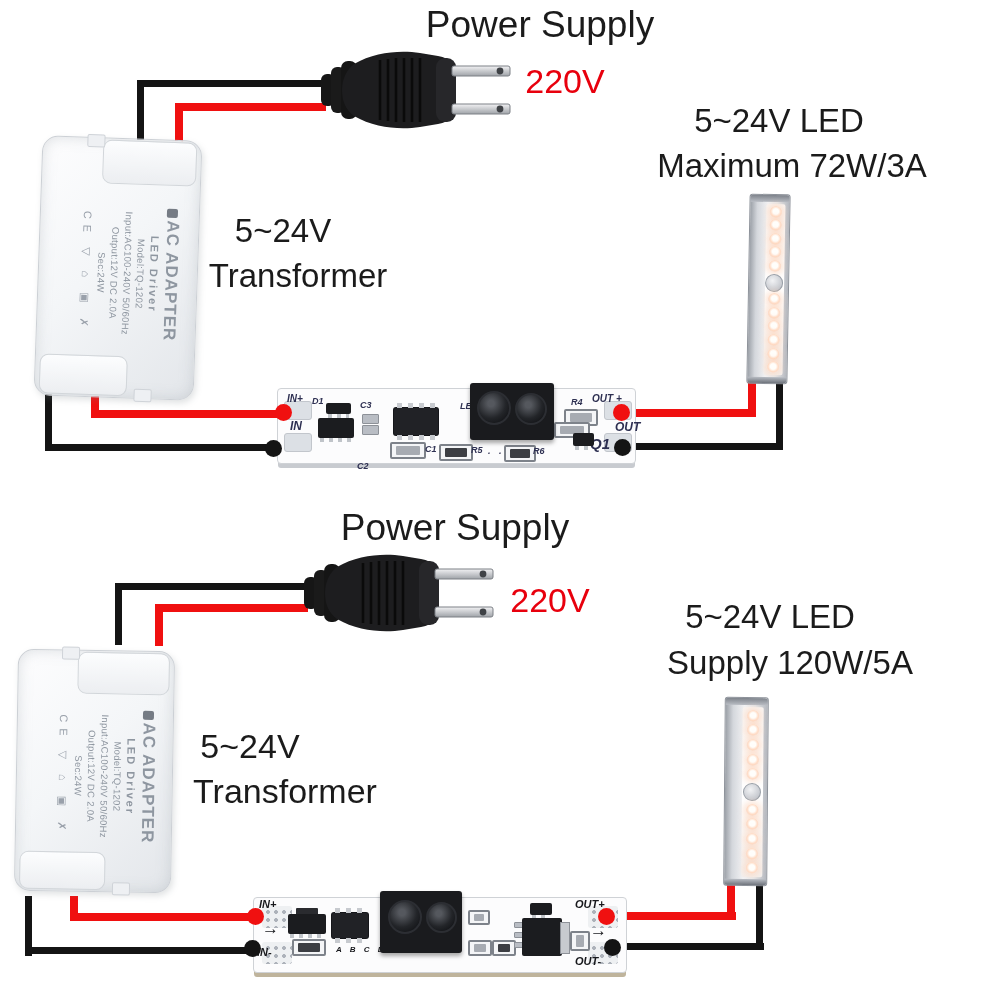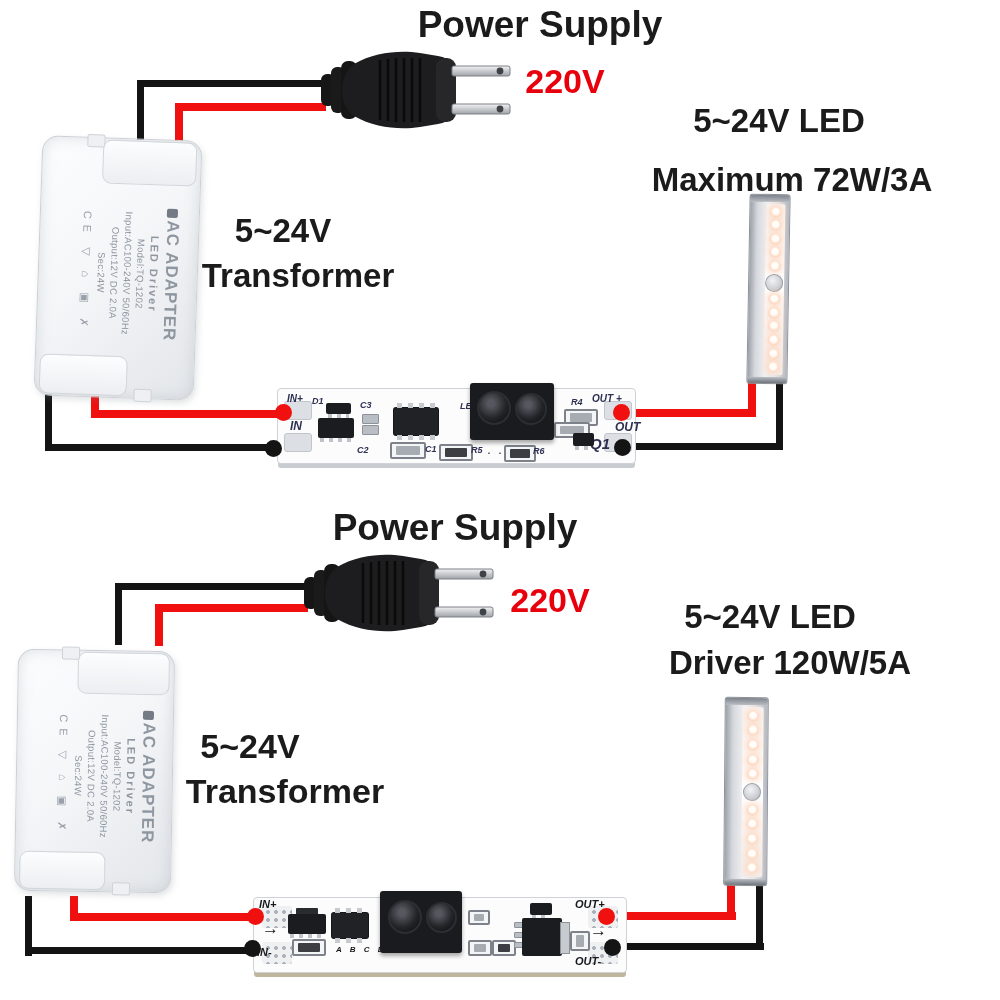--- a/index.html
+++ b/index.html
@@ -1,19 +1,19 @@
 <!DOCTYPE html>
 <html><head>
 <meta charset="utf-8">
 <style>
   html,body{margin:0;padding:0;background:#fff;}
   .canvas{position:relative;width:1000px;height:1000px;background:#ffffff;overflow:hidden;
           font-family:"Liberation Sans",sans-serif;}
   
-  .t{position:absolute;font-weight:700;color:#1b1b1b;text-align:center;line-height:1.04;white-space:nowrap;}
+  .t{position:absolute;font-weight:400;color:#1b1b1b;text-align:center;line-height:1.04;white-space:nowrap;}
   .t.red{color:#e8000d;}
   
   .wire{position:absolute;z-index:1;}
   .wire.r{background:#f01010;}
   .wire.k{background:#141414;}
   .dot{position:absolute;border-radius:50%;z-index:5;}
   .dot.r{background:#f01010;}
   .dot.k{background:#141414;}
   
   .plug{position:absolute;z-index:3;}
@@ -78,21 +78,21 @@
       background:radial-gradient(circle at 40% 35%,#f2f3f5,#c6c9cf 70%,#aeb2b9);}
 </style>
 </head>
 <body>
 
 <div class="canvas">
 
   <div class="t" style="left:370px;top:6px;width:340px;font-size:37px;">Power Supply</div>
   <div class="t red" style="left:505px;top:64px;width:120px;font-size:34px;">220V</div>
   <div class="t" style="left:629px;top:104px;width:300px;font-size:33px;">5~24V LED</div>
-  <div class="t" style="left:622px;top:149px;width:340px;font-size:33px;margin-top:14px;">Maximum 72W/3A</div>
+  <div class="t" style="left:622px;top:149px;width:340px;font-size:33px;">Maximum 72W/3A</div>
   <div class="t" style="left:183px;top:214px;width:200px;font-size:33px;">5~24V</div>
   <div class="t" style="left:178px;top:259px;width:240px;font-size:33px;">Transformer</div>
 
   <div class="wire k" style="left:137px;top:80px;width:191px;height:7px;"></div>
   <div class="wire k" style="left:137px;top:80px;width:7px;height:62px;"></div>
   <div class="wire r" style="left:175px;top:103px;width:151px;height:8px;"></div>
   <div class="wire r" style="left:175px;top:103px;width:8px;height:48px;"></div>
 
   <div class="wire k" style="left:45px;top:393px;width:7px;height:58px;"></div>
   <div class="wire k" style="left:45px;top:444px;width:238px;height:7px;"></div>
@@ -150,21 +150,21 @@
     <div class="pad" style="left:326px;top:12px;width:26px;height:17px;"></div>
     <div class="pad" style="left:326px;top:44px;width:26px;height:17px;"></div>
     <div class="lbl" style="left:9px;top:4px;">IN+</div>
     <div class="lbl big" style="left:12px;top:30px;">IN</div>
     <div class="lbl" style="left:34px;top:7px;font-size:9px;">D1</div>
     <div class="chip legs" style="left:48px;top:14px;width:25px;height:11px;"></div>
     <div class="chip legs" style="left:40px;top:29px;width:36px;height:20px;"></div>
     <div class="lbl" style="left:82px;top:11px;font-size:9px;">C3</div>
     <div class="smtcap" style="left:84px;top:25px;width:15px;height:8px;"></div>
     <div class="smtcap" style="left:84px;top:36px;width:15px;height:8px;"></div>
-    <div class="lbl" style="left:79px;top:56px;font-size:9px;">C2</div>
+    <div class="lbl" style="left:79px;top:72px;font-size:9px;">C2</div>
     <div class="soic" style="left:116px;top:19px;width:44px;height:27px;"></div>
     <div class="bracket" style="left:112px;top:53px;width:32px;height:13px;">
         <div class="rchip"></div>
       </div>
     <div class="lbl" style="left:147px;top:55px;font-size:9px;">C1</div>
     <div class="bracket" style="left:161px;top:55px;width:30px;height:13px;">
         <div class="rchip dk"></div>
       </div>
     <div class="lbl" style="left:193px;top:56px;font-size:9px;">R5</div>
     <div class="lbl" style="left:210px;top:57px;font-size:9px;letter-spacing:3px;">. .</div>
@@ -204,21 +204,21 @@
         <div class="led"></div>
         <div class="led"></div>
         <div class="led"></div>
         <div class="led"></div>
       </div>
   </div>
 
   <div class="t" style="left:305px;top:509px;width:300px;font-size:37px;">Power Supply</div>
   <div class="t red" style="left:495px;top:583px;width:110px;font-size:34px;">220V</div>
   <div class="t" style="left:630px;top:600px;width:280px;font-size:33px;">5~24V LED</div>
-  <div class="t" style="left:610px;top:646px;width:360px;font-size:33px;">Driver 120W/5A</div>
+  <div class="t" style="left:610px;top:646px;width:360px;font-size:33px;">Supply 120W/5A</div>
   <div class="t" style="left:150px;top:729px;width:200px;font-size:34px;">5~24V</div>
   <div class="t" style="left:160px;top:774px;width:250px;font-size:34px;">Transformer</div>
 
   <div class="wire k" style="left:115px;top:583px;width:196px;height:7px;"></div>
   <div class="wire k" style="left:115px;top:583px;width:7px;height:62px;"></div>
   <div class="wire r" style="left:155px;top:604px;width:153px;height:8px;"></div>
   <div class="wire r" style="left:155px;top:604px;width:8px;height:42px;"></div>
 
   <div class="wire k" style="left:25px;top:896px;width:7px;height:60px;"></div>
   <div class="wire k" style="left:25px;top:947px;width:230px;height:7px;"></div>

